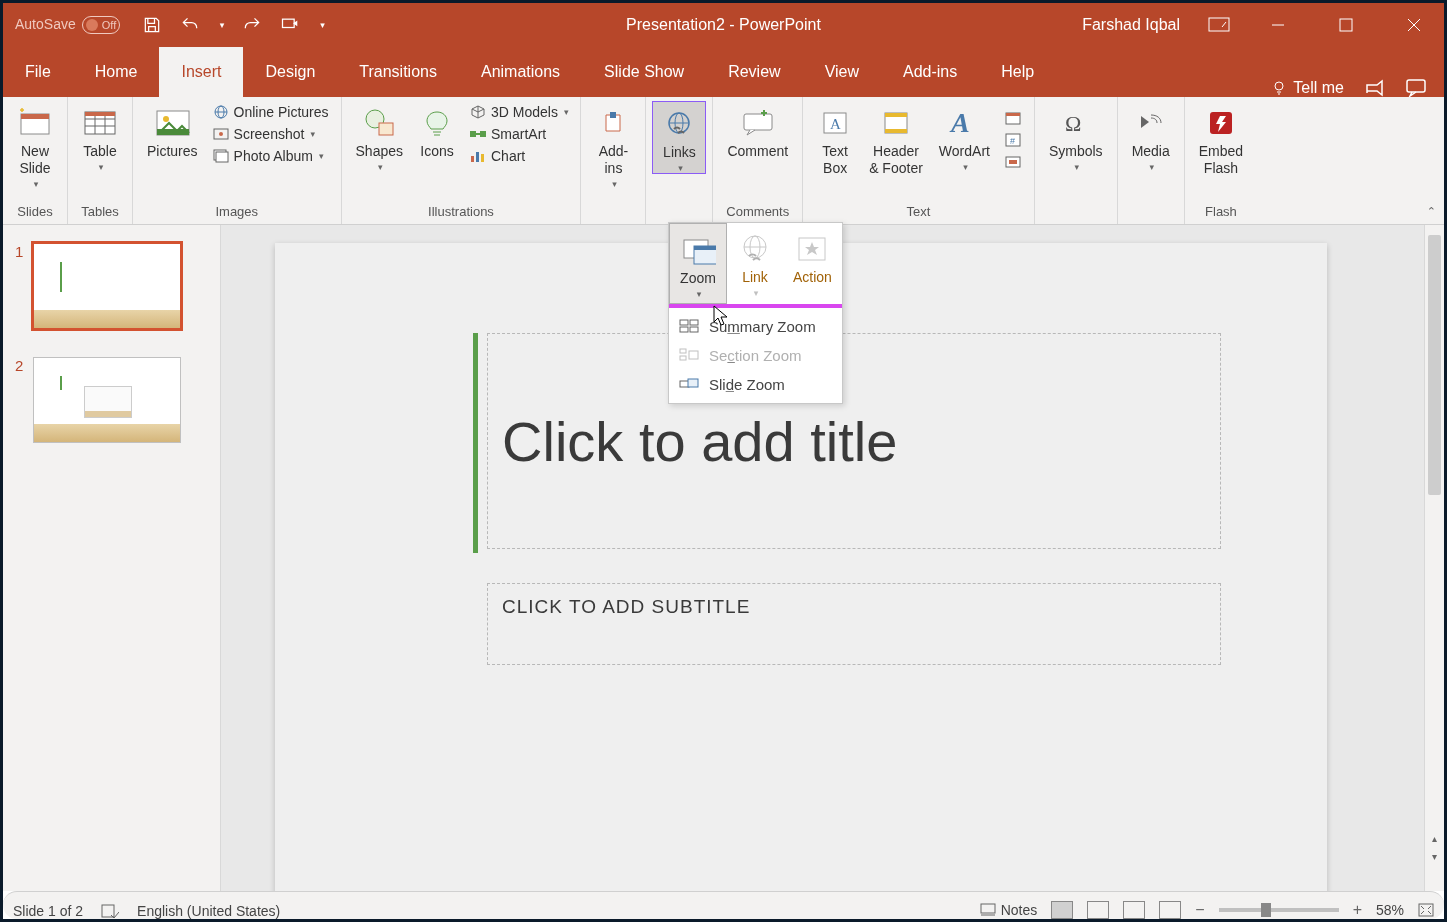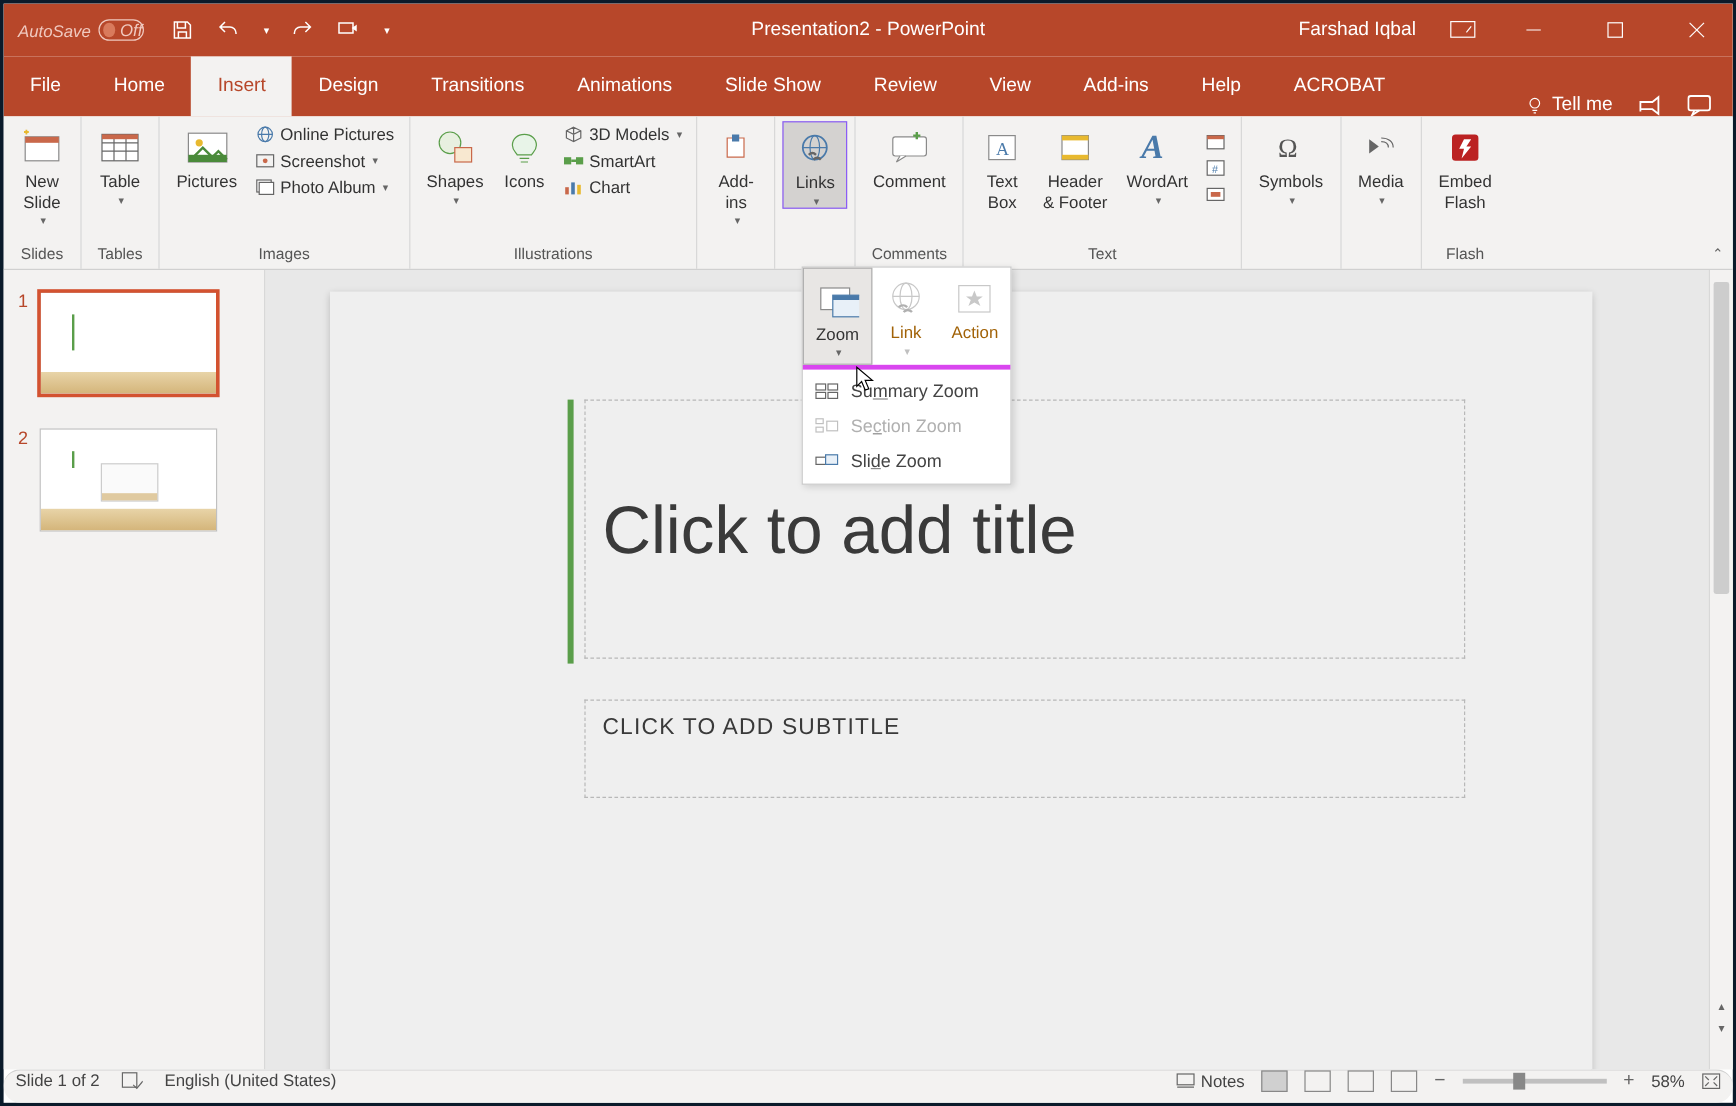--- a/index.html
+++ b/index.html
@@ -1,23 +1,23 @@
 <!DOCTYPE html>
 <html><head>
 <meta charset="utf-8">
 <style>
   * { box-sizing: border-box; margin: 0; padding: 0; }
   body { font-family: "Segoe UI", Arial, sans-serif; font-size: 13px; background: #fff; overflow: hidden; width: 1447px; height: 922px; border: 3px solid #0a1a2a; }
   
   
   .titlebar { background: #b7472a; height: 44px; display: flex; align-items: center; color: #fff; position: relative; }
-  .autosave { display: flex; align-items: flex-end; gap: 6px; padding: 0 12px; color: #f0c9bf; font-size: 14px; font-style: italic; }
+  .autosave { display: flex; align-items: flex-start; gap: 6px; padding: 0 12px; color: #f0c9bf; font-size: 14px; }
   .toggle { width: 38px; height: 18px; border: 1px solid #f0c9bf; border-radius: 10px; position: relative; display: inline-flex; align-items: center; }
   .toggle-dot { width: 12px; height: 12px; background: #d97a5c; border-radius: 50%; margin-left: 3px; }
-  .toggle-txt { font-size: 14px; color: #f0c9bf; margin-left: 4px; }
+  .toggle-txt { font-size: 11px; color: #f0c9bf; margin-left: 4px; }
   .qat { display: flex; align-items: center; gap: 18px; padding-left: 10px; }
   .qat svg { width: 20px; height: 20px; fill: none; stroke: #fff; stroke-width: 1.5; }
   .title-center { position: absolute; left: 0; right: 0; text-align: center; font-size: 16px; pointer-events: none; }
   .title-right { margin-left: auto; display: flex; align-items: center; gap: 28px; padding-right: 10px; font-size: 16px; }
   .winbtn { width: 40px; height: 30px; display: flex; align-items: center; justify-content: center; }
   .winbtn svg { stroke: #fff; stroke-width: 1; fill: none; }
   
   
   .tabs { background: #b7472a; height: 50px; display: flex; align-items: stretch; color: #fff; font-size: 16px; position: relative; }
   .tab { padding: 0 22px; display: flex; align-items: center; cursor: pointer; text-align: center; }
@@ -68,21 +68,21 @@
   .green-bar { position: absolute; left: 198px; top: 90px; width: 5px; height: 220px; background: #5a9e4a; }
   .ph { position: absolute; border: 1px dashed #b8b8b8; background: transparent; font-family: Liberation Sans, sans-serif; color: #3a3a3a; }
   .ph-title { left: 212px; top: 90px; width: 734px; height: 216px; display: flex; align-items: center; font-size: 56px; padding-left: 14px; }
   .ph-sub { left: 212px; top: 340px; width: 734px; height: 82px; font-size: 19px; padding: 12px 14px; letter-spacing: 1px; }
   
   .vscroll { width: 20px; background: #f3f2f1; border-left: 1px solid #d8d8d8; position: relative; }
   .vscroll-thumb { position: absolute; left: 3px; right: 3px; top: 10px; height: 260px; background: #cdcdcd; border-radius: 2px; }
   .vscroll-arrow { position:absolute; left:0; right:0; height:18px; text-align:center; font-size:10px; color:#666;}
   
   
-  .statusbar { height: 28px; background: #f3f2f1; border-top: 1px solid #d0d0d0; display: flex; align-items: flex-start; font-size: 14px; color: #444; padding: 0 10px; gap: 18px; border-radius: 14px; }
+  .statusbar { height: 28px; background: #f3f2f1; border-top: 1px solid #d0d0d0; display: flex; align-items: flex-end; font-size: 14px; color: #444; padding: 0 10px; gap: 18px; border-radius: 14px; }
   .sb-right { margin-left: auto; display: flex; align-items: center; gap: 14px; }
   .viewbtn { width: 22px; height: 18px; border: 1px solid #888; display: inline-block; }
   .viewbtn.active { background: #d0d0d0; }
   .zoom-track { width: 120px; height: 4px; background: #c0c0c0; position: relative; }
   .zoom-handle { position: absolute; left: 42px; top: -5px; width: 10px; height: 14px; background: #888; }
   
   svg { display: block; }
   .cursor { position: absolute; top: 305px; left: 713px; z-index: 60; }
 </style>
 </head>
@@ -154,21 +154,20 @@
   <div class="tab">Home</div>
   <div class="tab active">Insert</div>
   <div class="tab">Design</div>
   <div class="tab">Transitions</div>
   <div class="tab">Animations</div>
   <div class="tab">Slide Show</div>
   <div class="tab">Review</div>
   <div class="tab">View</div>
   <div class="tab">Add-ins</div>
   <div class="tab">Help</div>
-  <div class="tab">ACROBAT</div>
   <div class="tabs-right">
     <span style="display:flex;align-items:center;gap:6px">
       <svg class="bulb" viewBox="0 0 16 16">
           <circle cx="8" cy="6" r="4" fill="none" stroke="#fff"></circle>
           <line x1="6" y1="12" x2="10" y2="12" stroke="#fff"></line>
           <line x1="7" y1="14" x2="9" y2="14" stroke="#fff"></line>
         </svg>
       <span>Tell me</span>
     </span>
     <span>

